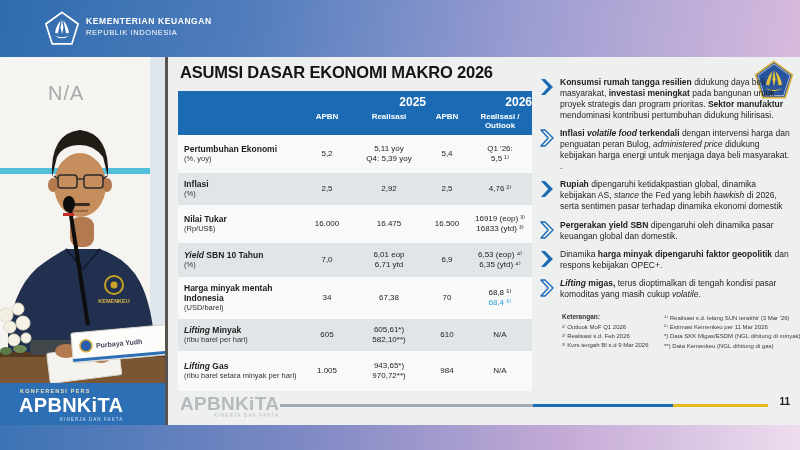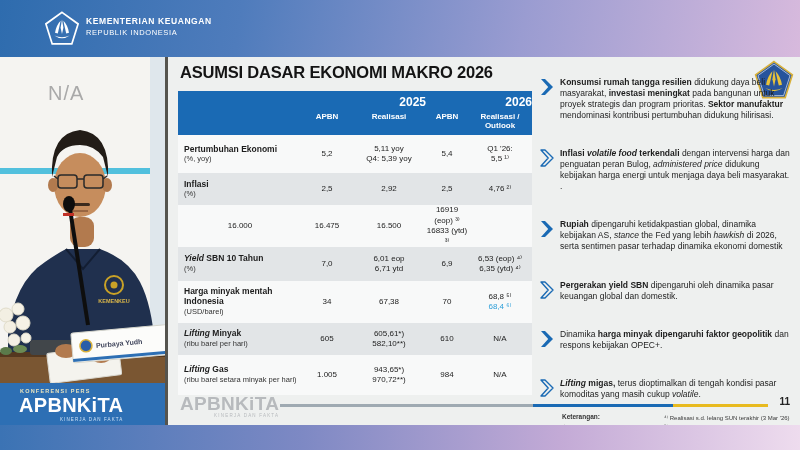--- a/index.html
+++ b/index.html
@@ -211,20 +211,24 @@
               <div>2,92</div>
             </div>
             <div class="val-cell">
               <div>2,5</div>
             </div>
             <div class="val-cell">
               <div>4,76 ²⁾</div>
             </div>
           </div>
           <div class="trow">
+            <div class="lbl-cell">
+              <div class="lbl">Nilai Tukar</div>
+              <div class="unit">(Rp/US$)</div>
+            </div>
             <div class="val-cell">
               <div>16.000</div>
             </div>
             <div class="val-cell">
               <div>16.475</div>
             </div>
             <div class="val-cell">
               <div>16.500</div>
             </div>
             <div class="val-cell">
@@ -306,21 +310,21 @@
               <div>984</div>
             </div>
             <div class="val-cell">
               <div>N/A</div>
             </div>
           </div>
         </div>
     </div>
 
     <div class="insights">
-      <div style="display:flex;flex-direction:column;gap:27px;">
+      <div style="display:flex;flex-direction:column;gap:7px;">
           <div class="bullet">
             <svg width="14" height="18" viewBox="0 0 14 18">
               <path d="M1 1 L5 1 L13 9 L5 17 L1 17 L8.2 9 Z" fill="#1a6ab4"></path>
             </svg>
             <div class="btext"><span class="b">Konsumsi rumah tangga resilien</span><span> didukung daya beli masyarakat, </span><span class="b">investasi meningkat</span><span> pada bangunan untuk proyek strategis dan program prioritas. </span><span class="b">Sektor manufaktur</span><span> mendominasi kontribusi pertumbuhan didukung hilirisasi.</span></div>
           </div>
           <div class="bullet">
             <svg width="14" height="18" viewBox="0 0 14 18">
               <path d="M1 1 L5 1 L13 9 L5 17 L1 17 L8.2 9 Z" fill="none" stroke="#1a6ab4" stroke-width="1.4" stroke-linejoin="round"></path>
             </svg>

